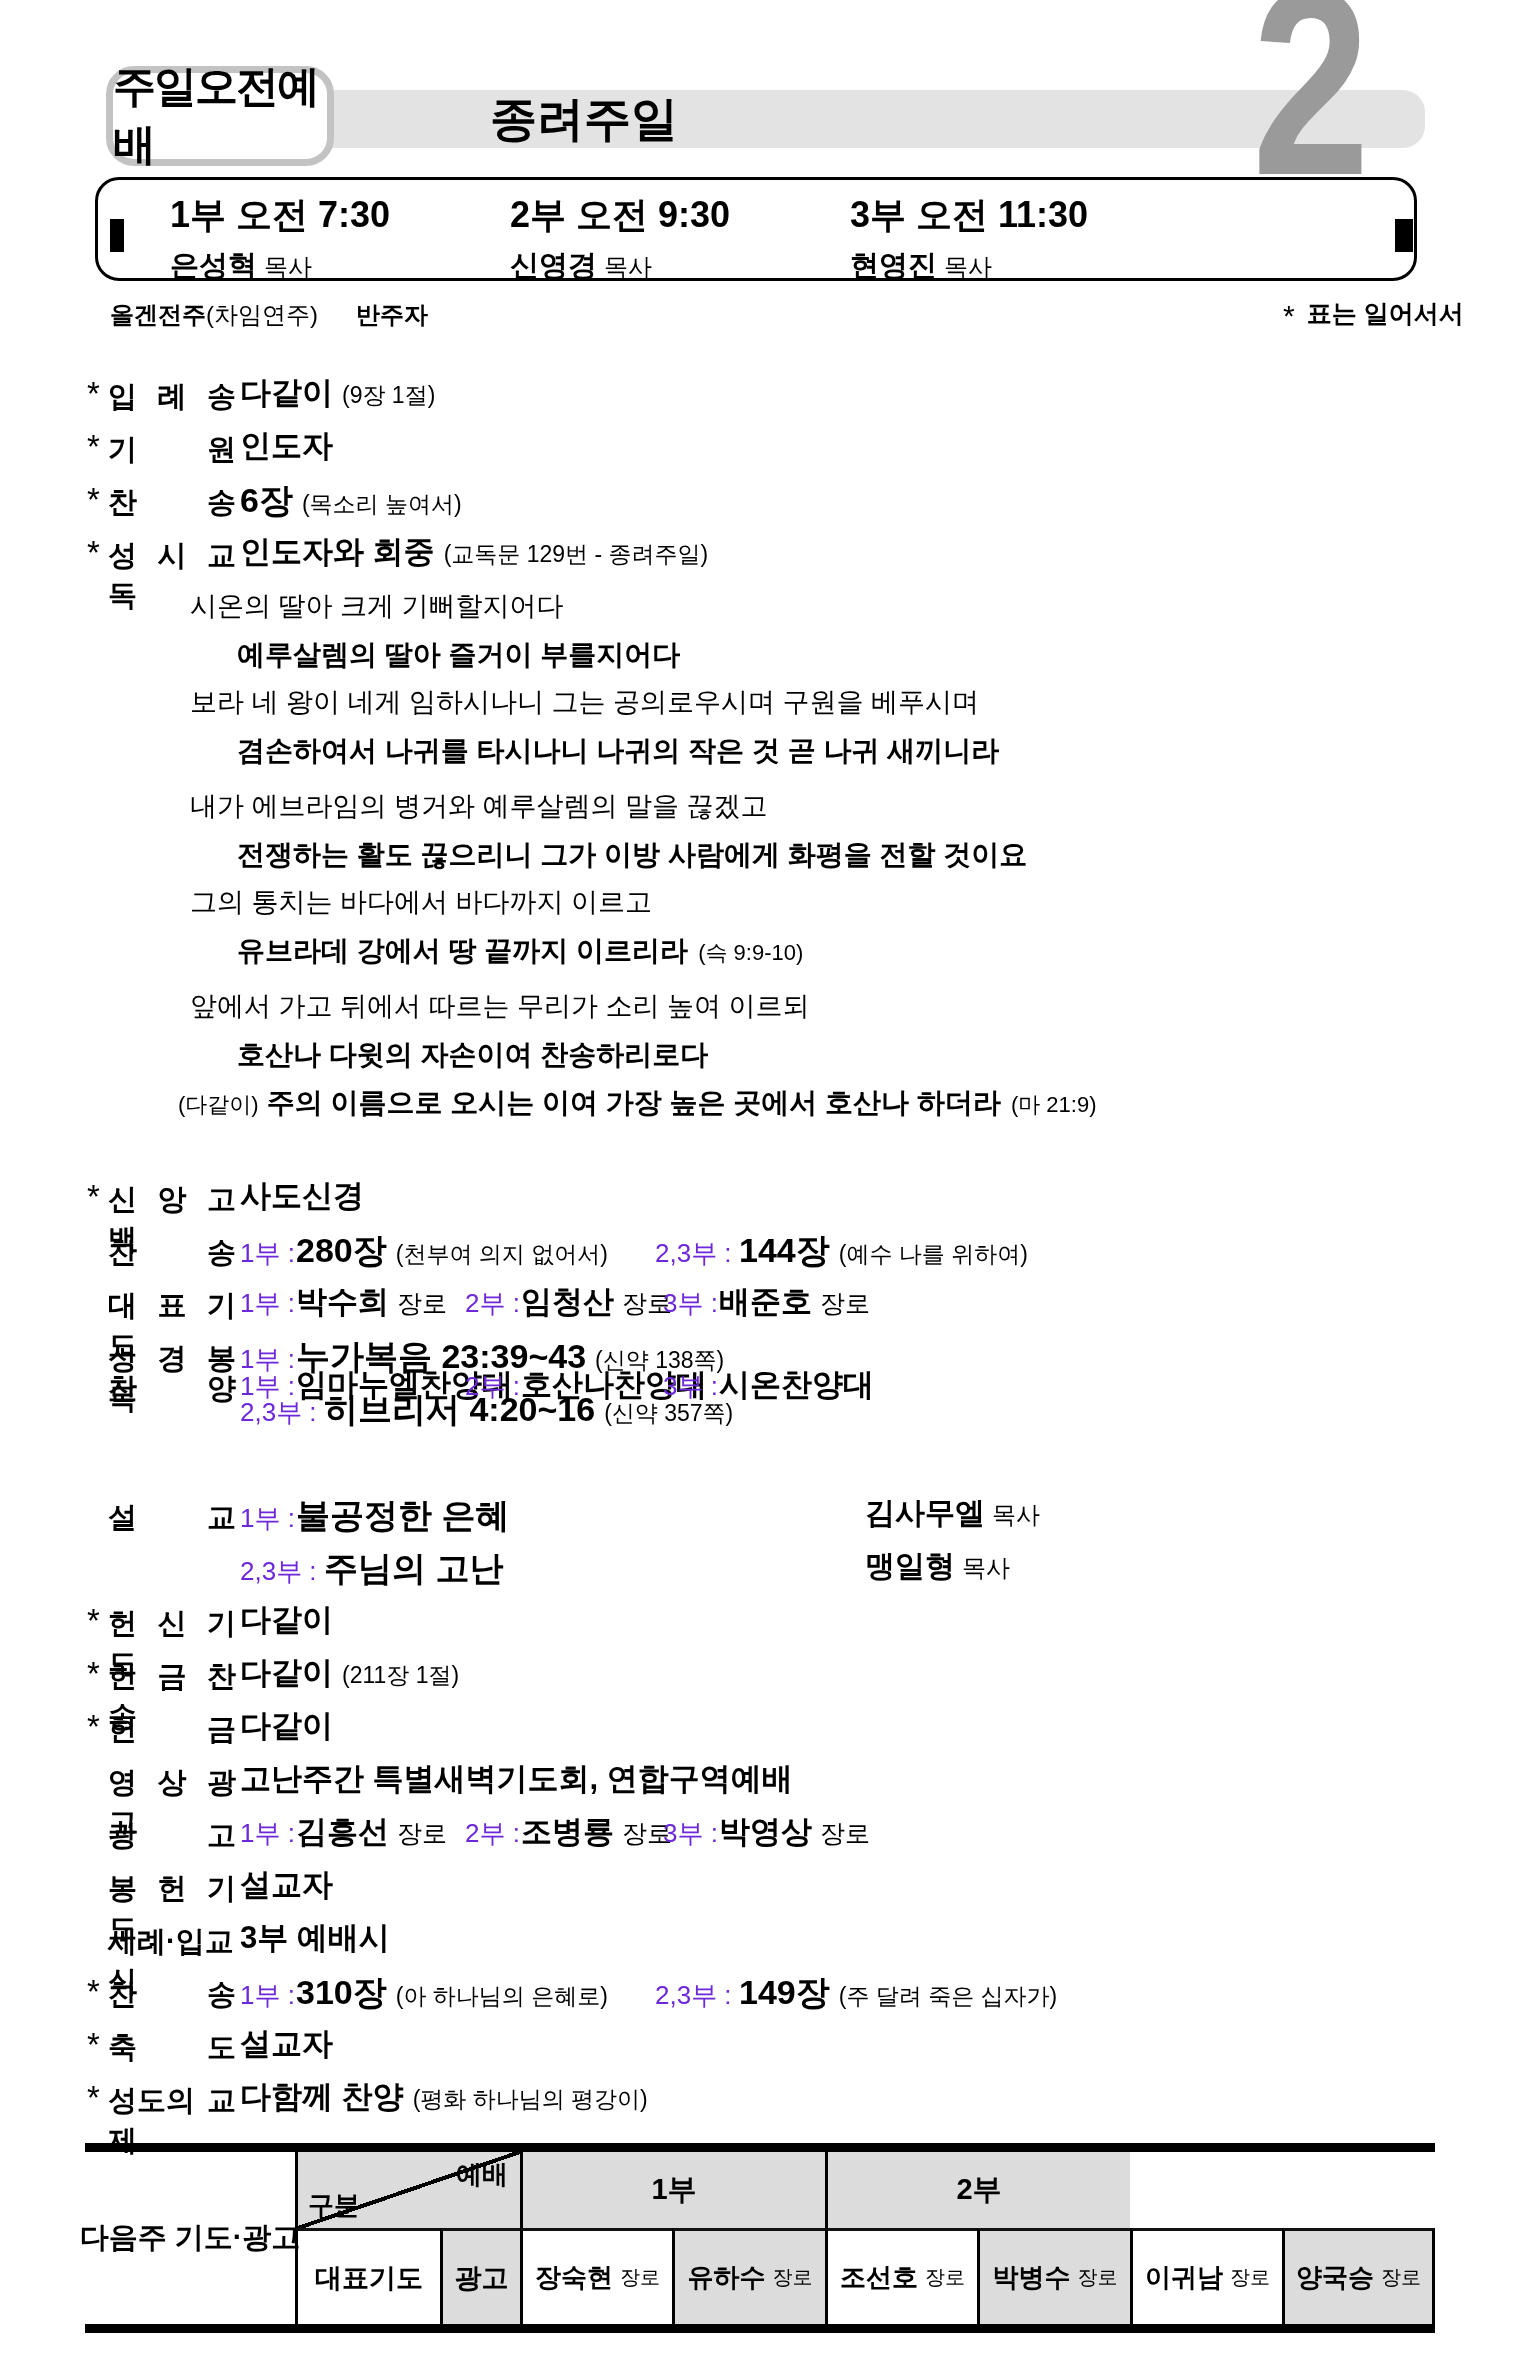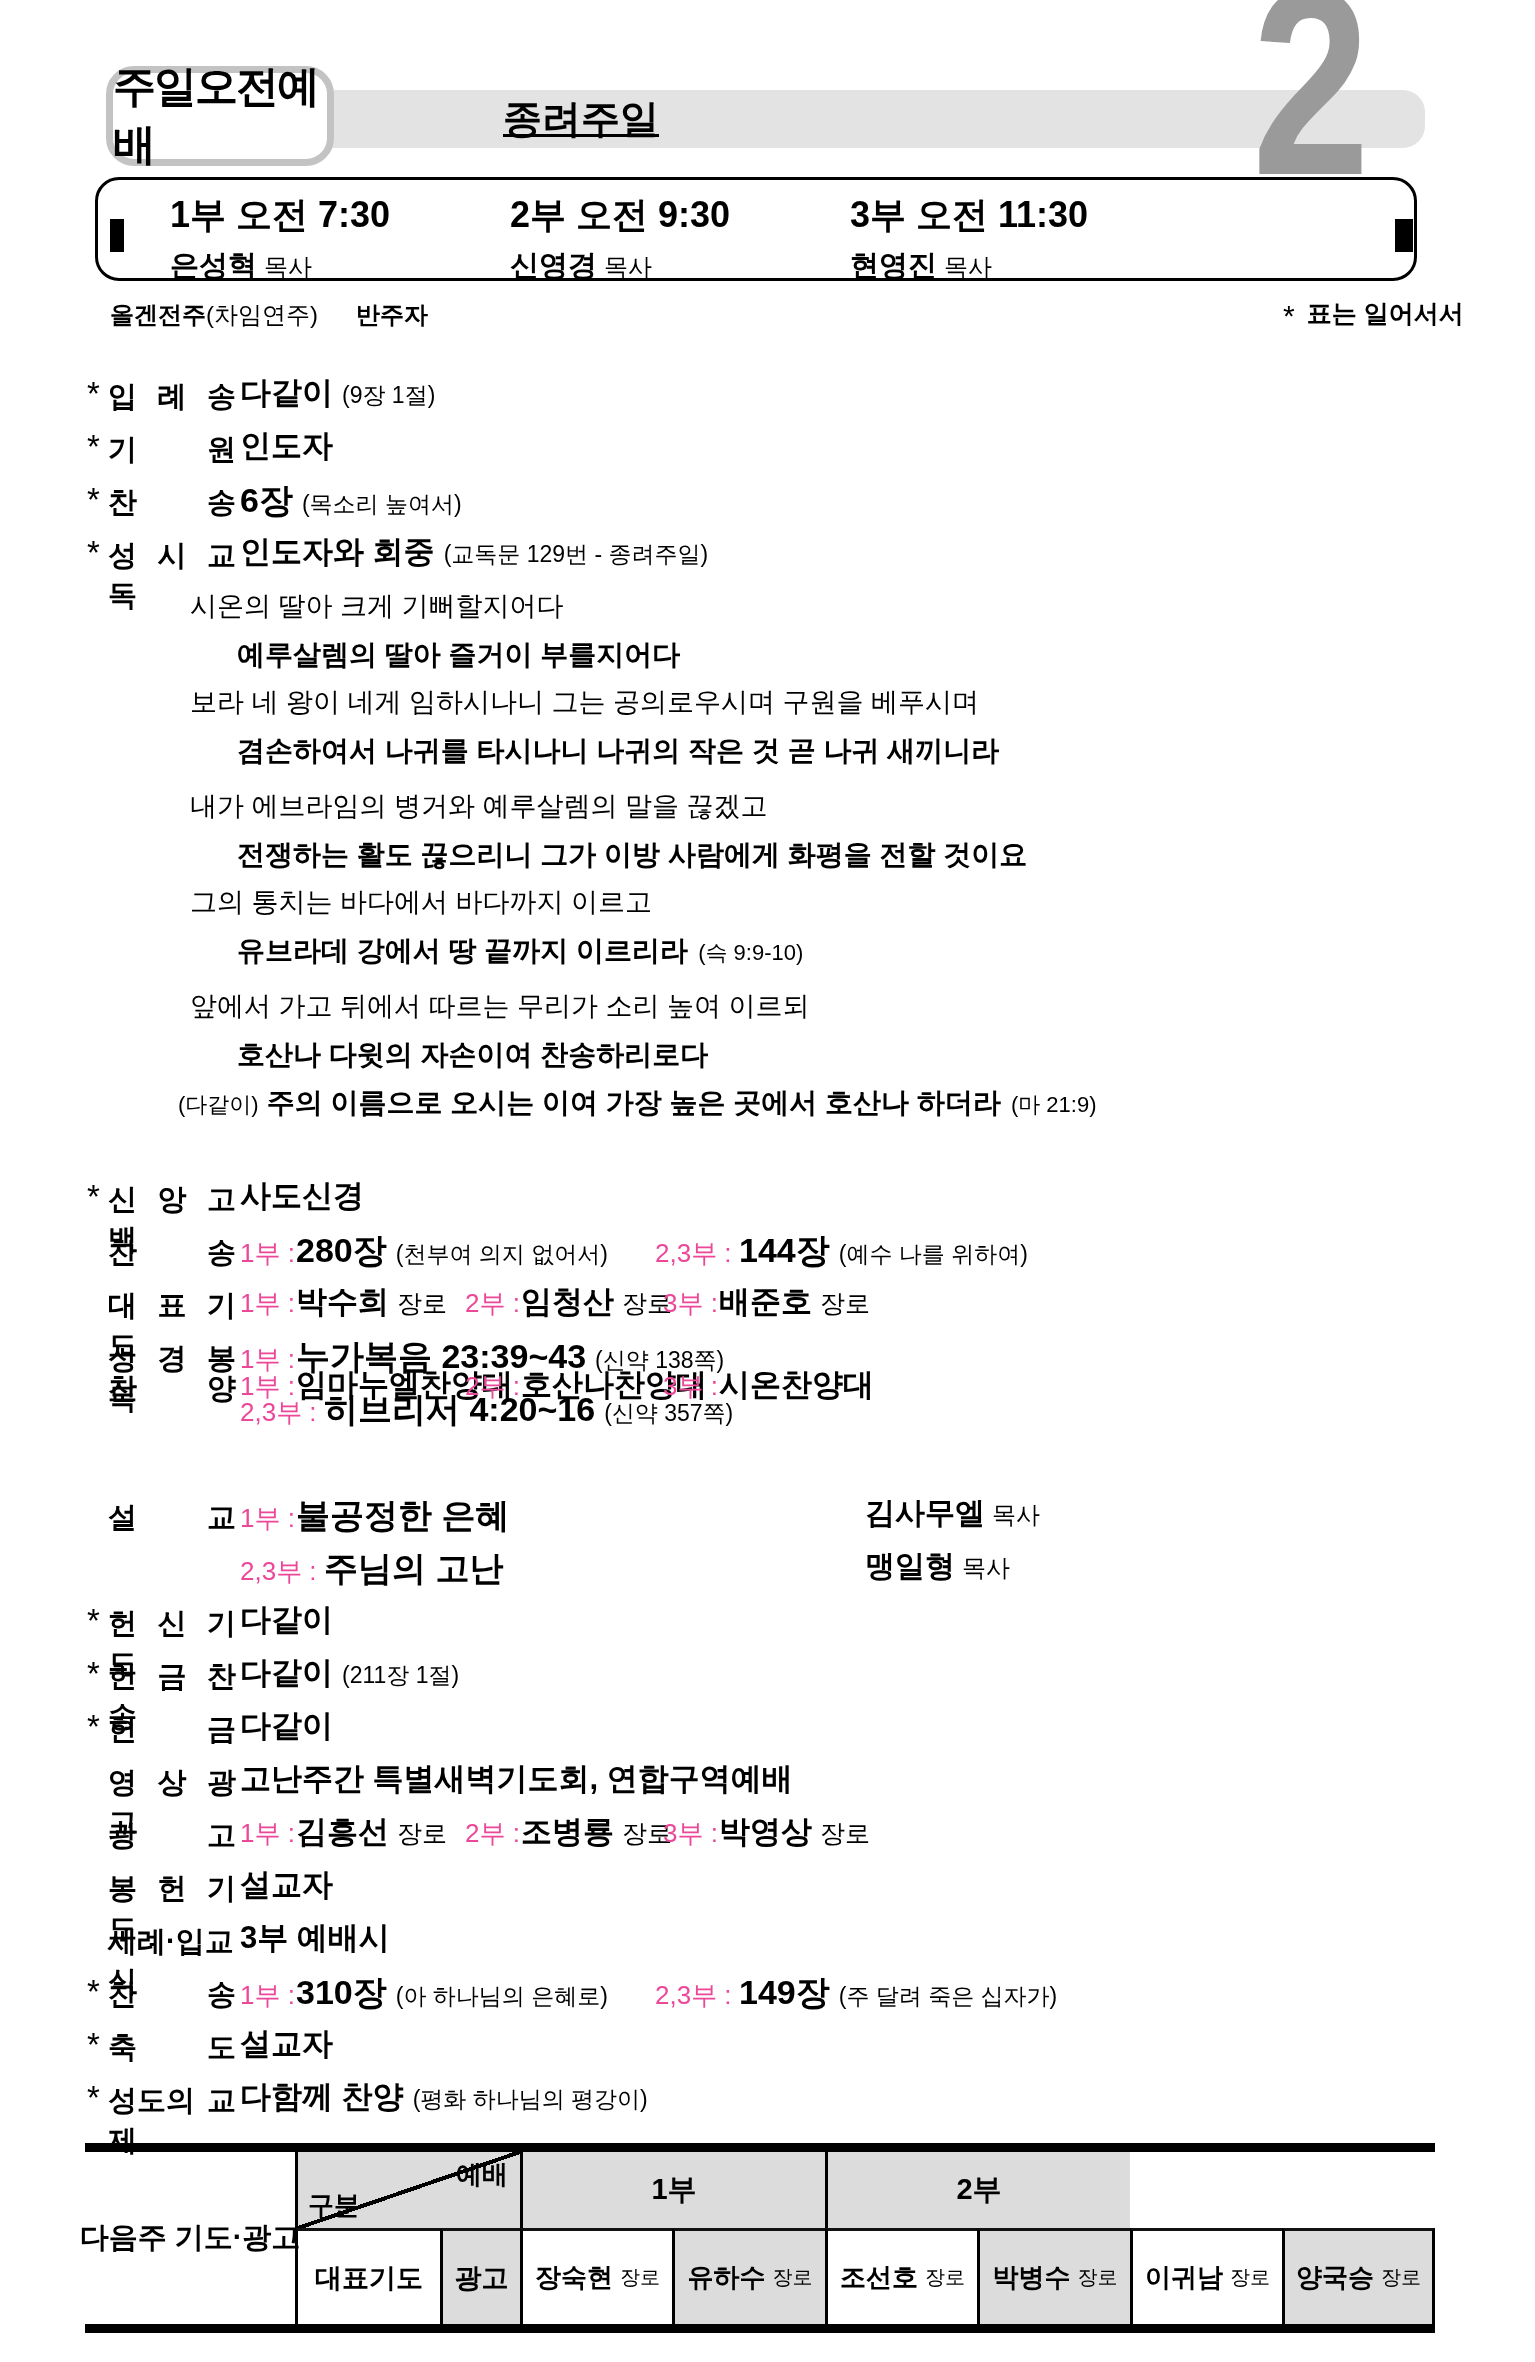--- a/index.html
+++ b/index.html
@@ -6,22 +6,22 @@
   .page{position:relative;width:1535px;height:2362px;background:#fff;overflow:hidden;
         font-family:"Liberation Sans","DejaVu Sans",sans-serif;color:#000;}
 
   
   .title-box{position:absolute;left:95px;top:66px;width:228px;height:100px;background:#fff;
              border:7px solid #c3c3c3;border-radius:28px;z-index:2;box-sizing:border-box;
              display:flex;align-items:center;justify-content:center;margin-left:11px;}
   .title-box .t{font-size:43px;font-weight:800;letter-spacing:-2px;}
   .banner{position:absolute;left:305px;top:90px;width:1120px;height:58px;background:#e3e3e3;
           border-radius:14px 22px 22px 14px;z-index:0;}
-  .banner .t{position:absolute;left:198px;top:50%;transform:translateY(-50%);
-             font-size:39px;font-weight:800;text-decoration:underline;}
+  .banner .t{position:absolute;left:185px;top:50%;transform:translateY(-50%);
+             font-size:47px;font-weight:800;}
   .big-num{position:absolute;left:1252px;top:-50px;font-size:265px;font-weight:700;color:#9a9a9a;
            line-height:1;z-index:5;transform:scaleX(0.8);transform-origin:left top;}
 
   
   .svc-box{position:absolute;left:95px;top:177px;width:1322px;height:104px;border:3px solid #000;
            border-radius:24px;z-index:1;box-sizing:border-box;}
   .svc{position:absolute;top:11px;}
   .s1{left:72px}.s2{left:412px}.s3{left:752px}
   .svc .time{font-size:36px;font-weight:800;white-space:nowrap;}
   .svc .pastor{margin-top:6px;font-size:29px;font-weight:800;white-space:nowrap;}
@@ -37,21 +37,21 @@
   .stand{position:absolute;left:1283px;top:297px;font-size:25px;font-weight:800;white-space:nowrap;}
   .stand .mk{font-size:30px;font-weight:400;margin-right:12px;vertical-align:-4px;}
 
   
   .row{position:absolute;left:0;width:100%;height:46px;}
   .star{position:absolute;left:87px;top:3px;font-size:33px;font-weight:400;}
   .lbl{position:absolute;left:108px;top:5px;width:128px;font-size:29px;font-weight:800;
        text-align:justify;text-align-last:justify;}
   .grp{position:absolute;top:0;display:inline-flex;align-items:baseline;white-space:nowrap;}
   .g1{left:240px}.g2{left:465px}.g3{left:663px}.g23{left:655px}.gp{left:865px}
-  .pfx{font-size:26px;color:#ec4899;min-width:56px;display:inline-block;}
+  .pfx{font-size:26px;color:#6d28d9;min-width:56px;display:inline-block;}
   .pfx.w{min-width:84px;}
   .val{font-size:31px;font-weight:800;}
   .val.lg{font-size:34px;}
   .note{font-size:23px;font-weight:400;margin-left:9px;}
   .sfx{font-size:25px;font-weight:400;margin-left:8px;}
   .pname{font-size:30px;font-weight:800;}
   .prole{font-size:24px;font-weight:400;margin-left:7px;}
 
   
   .rline{position:absolute;left:190px;font-size:27px;white-space:nowrap;}

